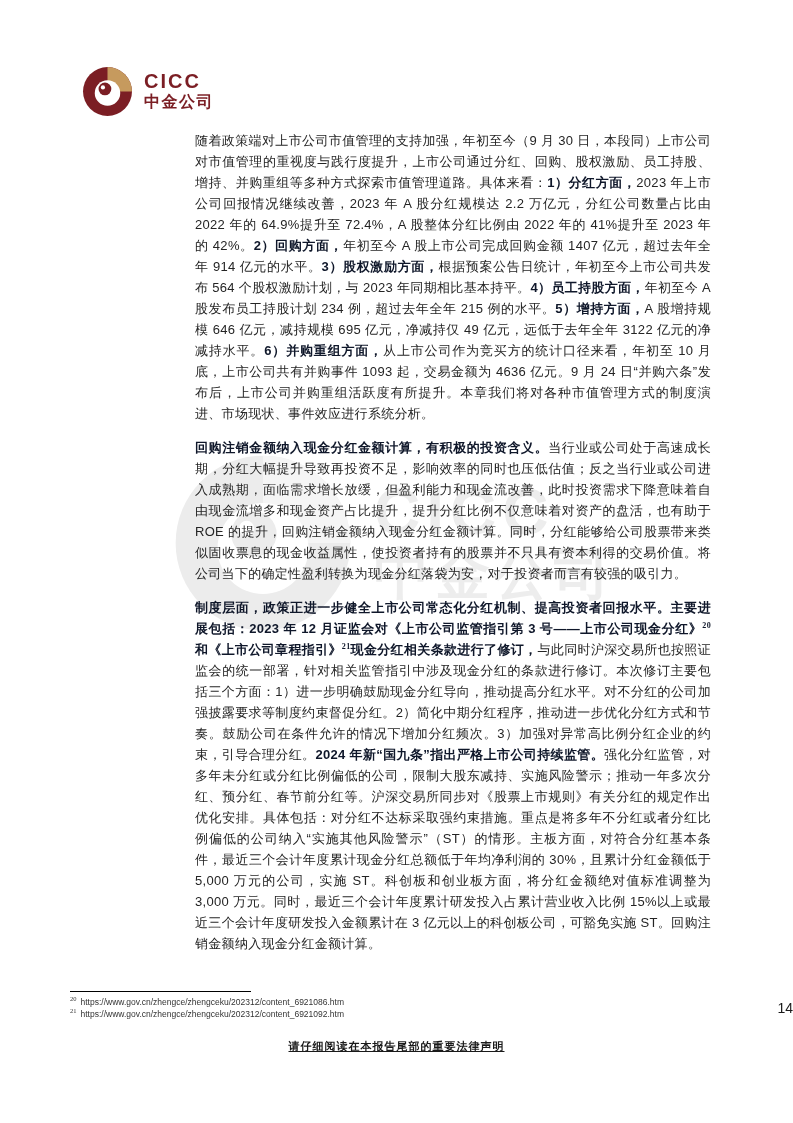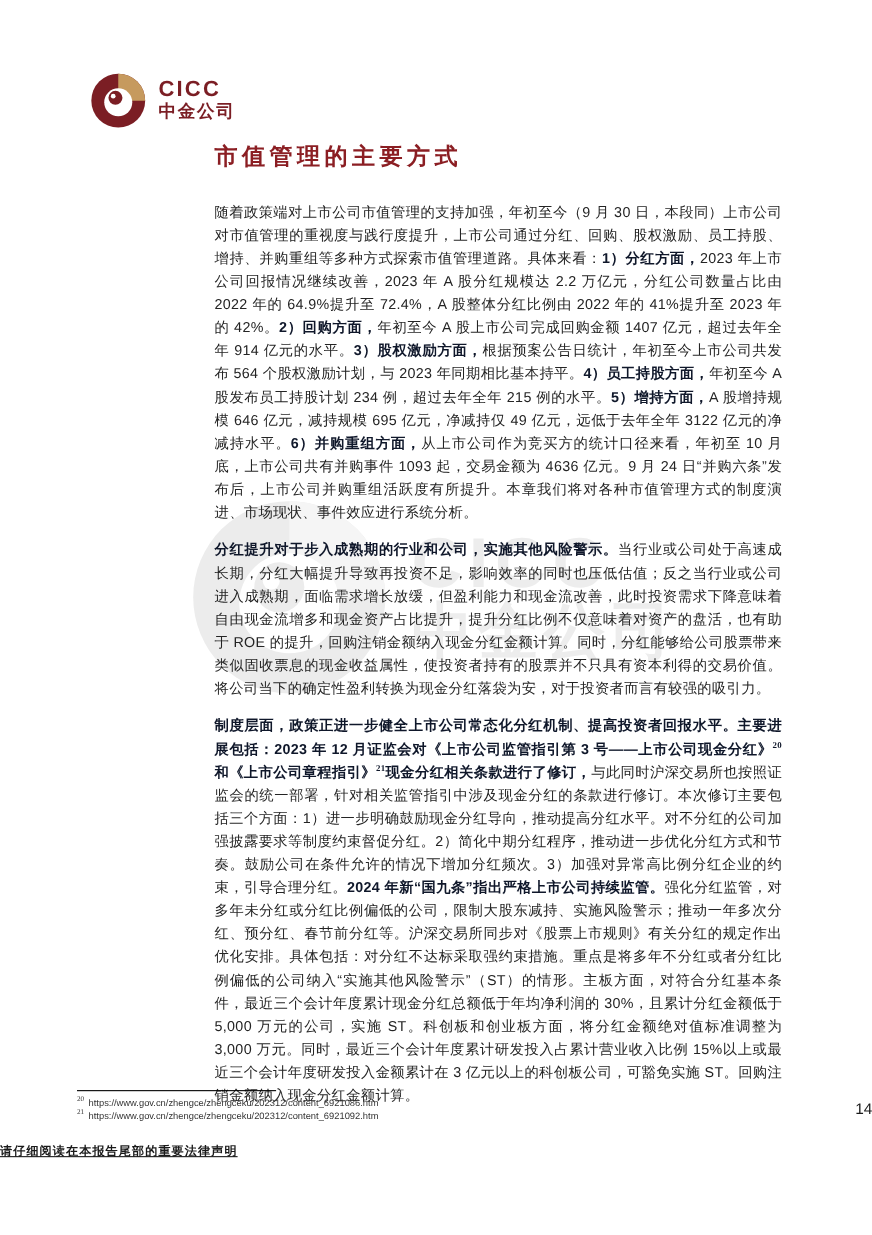--- a/index.html
+++ b/index.html
@@ -123,20 +123,21 @@
   }
   .fn-marker { margin-right: 4px; font-size: 6.5px; }
   .fn-url { color: #333333; margin-top: 20px; }
 
   
   .legal-notice {
     position: absolute;
     left: 0;
     right: 0;
     top: 1039px;
+    text-align: center;
     font-size: 11px;
     font-weight: bold;
     color: #1a1a1a;
     text-decoration: underline;
     letter-spacing: 1px;
     z-index: 1;
   }
   .page-number {
     position: absolute;
     left: 0;
@@ -175,24 +176,23 @@
       <circle cx="45" cy="45" r="12.5" fill="#7b1e24"></circle>
       <circle cx="41" cy="42" r="4.2" fill="#ffffff"></circle>
     </svg>
     <div class="logo-text">
       <span class="logo-en">CICC</span>
       <span class="logo-cn">中金公司</span>
     </div>
   </header>
 
   <main class="main">
-    <h1 class="page-title">市值管理的主要方式</h1>
     <div>
         <p class="paragraph"><span>随着政策端对上市公司市值管理的支持加强，年初至今（9 月 30 日，本段同）上市公司对市值管理的重视度与践行度提升，上市公司通过分红、回购、股权激励、员工持股、增持、并购重组等多种方式探索市值管理道路。具体来看：</span><span class="b">1）分红方面，</span><span>2023 年上市公司回报情况继续改善，2023 年 A 股分红规模达 2.2 万亿元，分红公司数量占比由 2022 年的 64.9%提升至 72.4%，A 股整体分红比例由 2022 年的 41%提升至 2023 年的 42%。</span><span class="b">2）回购方面，</span><span>年初至今 A 股上市公司完成回购金额 1407 亿元，超过去年全年 914 亿元的水平。</span><span class="b">3）股权激励方面，</span><span>根据预案公告日统计，年初至今上市公司共发布 564 个股权激励计划，与 2023 年同期相比基本持平。</span><span class="b">4）员工持股方面，</span><span>年初至今 A 股发布员工持股计划 234 例，超过去年全年 215 例的水平。</span><span class="b">5）增持方面，</span><span>A 股增持规模 646 亿元，减持规模 695 亿元，净减持仅 49 亿元，远低于去年全年 3122 亿元的净减持水平。</span><span class="b">6）并购重组方面，</span><span>从上市公司作为竞买方的统计口径来看，年初至 10 月底，上市公司共有并购事件 1093 起，交易金额为 4636 亿元。9 月 24 日“并购六条”发布后，上市公司并购重组活跃度有所提升。本章我们将对各种市值管理方式的制度演进、市场现状、事件效应进行系统分析。</span></p>
-        <p class="paragraph"><span class="b">分红提升对于步入成熟期的行业和公司，实施其他风险警示。</span><span>当行业或公司处于高速成长期，分红大幅提升导致再投资不足，影响效率的同时也压低估值；反之当行业或公司进入成熟期，面临需求增长放缓，但盈利能力和现金流改善，此时投资需求下降意味着自由现金流增多和现金资产占比提升，提升分红比例不仅意味着对资产的盘活，也有助于 ROE 的提升，回购注销金额纳入现金分红金额计算。同时，分红能够给公司股票带来类似固收票息的现金收益属性，使投资者持有的股票并不只具有资本利得的交易价值。将公司当下的确定性盈利转换为现金分红落袋为安，对于投资者而言有较强的吸引力。</span></p>
+        <p class="paragraph"><span class="b">回购注销金额纳入现金分红金额计算，有积极的投资含义。</span><span>当行业或公司处于高速成长期，分红大幅提升导致再投资不足，影响效率的同时也压低估值；反之当行业或公司进入成熟期，面临需求增长放缓，但盈利能力和现金流改善，此时投资需求下降意味着自由现金流增多和现金资产占比提升，提升分红比例不仅意味着对资产的盘活，也有助于 ROE 的提升，回购注销金额纳入现金分红金额计算。同时，分红能够给公司股票带来类似固收票息的现金收益属性，使投资者持有的股票并不只具有资本利得的交易价值。将公司当下的确定性盈利转换为现金分红落袋为安，对于投资者而言有较强的吸引力。</span></p>
         <p class="paragraph"><span class="b">制度层面，政策正进一步健全上市公司常态化分红机制、提高投资者回报水平。主要进展包括：2023 年 12 月证监会对《上市公司监管指引第 3 号——上市公司现金分红》</span><sup class="b">20</sup><span class="b">和《上市公司章程指引》</span><sup class="b">21</sup><span class="b">现金分红相关条款进行了修订，</span><span>与此同时沪深交易所也按照证监会的统一部署，针对相关监管指引中涉及现金分红的条款进行修订。本次修订主要包括三个方面：1）进一步明确鼓励现金分红导向，推动提高分红水平。对不分红的公司加强披露要求等制度约束督促分红。2）简化中期分红程序，推动进一步优化分红方式和节奏。鼓励公司在条件允许的情况下增加分红频次。3）加强对异常高比例分红企业的约束，引导合理分红。</span><span class="b">2024 年新“国九条”指出严格上市公司持续监管。</span><span>强化分红监管，对多年未分红或分红比例偏低的公司，限制大股东减持、实施风险警示；推动一年多次分红、预分红、春节前分红等。沪深交易所同步对《股票上市规则》有关分红的规定作出优化安排。具体包括：对分红不达标采取强约束措施。重点是将多年不分红或者分红比例偏低的公司纳入“实施其他风险警示”（ST）的情形。主板方面，对符合分红基本条件，最近三个会计年度累计现金分红总额低于年均净利润的 30%，且累计分红金额低于 5,000 万元的公司，实施 ST。科创板和创业板方面，将分红金额绝对值标准调整为 3,000 万元。同时，最近三个会计年度累计研发投入占累计营业收入比例 15%以上或最近三个会计年度研发投入金额累计在 3 亿元以上的科创板公司，可豁免实施 ST。回购注销金额纳入现金分红金额计算。</span></p>
       </div>
   </main>
 
   <div class="footnote-block">
     <div class="fn-sep"></div>
     <div>
         <div class="fn-row"><sup class="fn-marker">20</sup><span class="fn-url">https://www.gov.cn/zhengce/zhengceku/202312/content_6921086.htm</span></div>
         <div class="fn-row"><sup class="fn-marker">21</sup><span class="fn-url">https://www.gov.cn/zhengce/zhengceku/202312/content_6921092.htm</span></div>
       </div>

